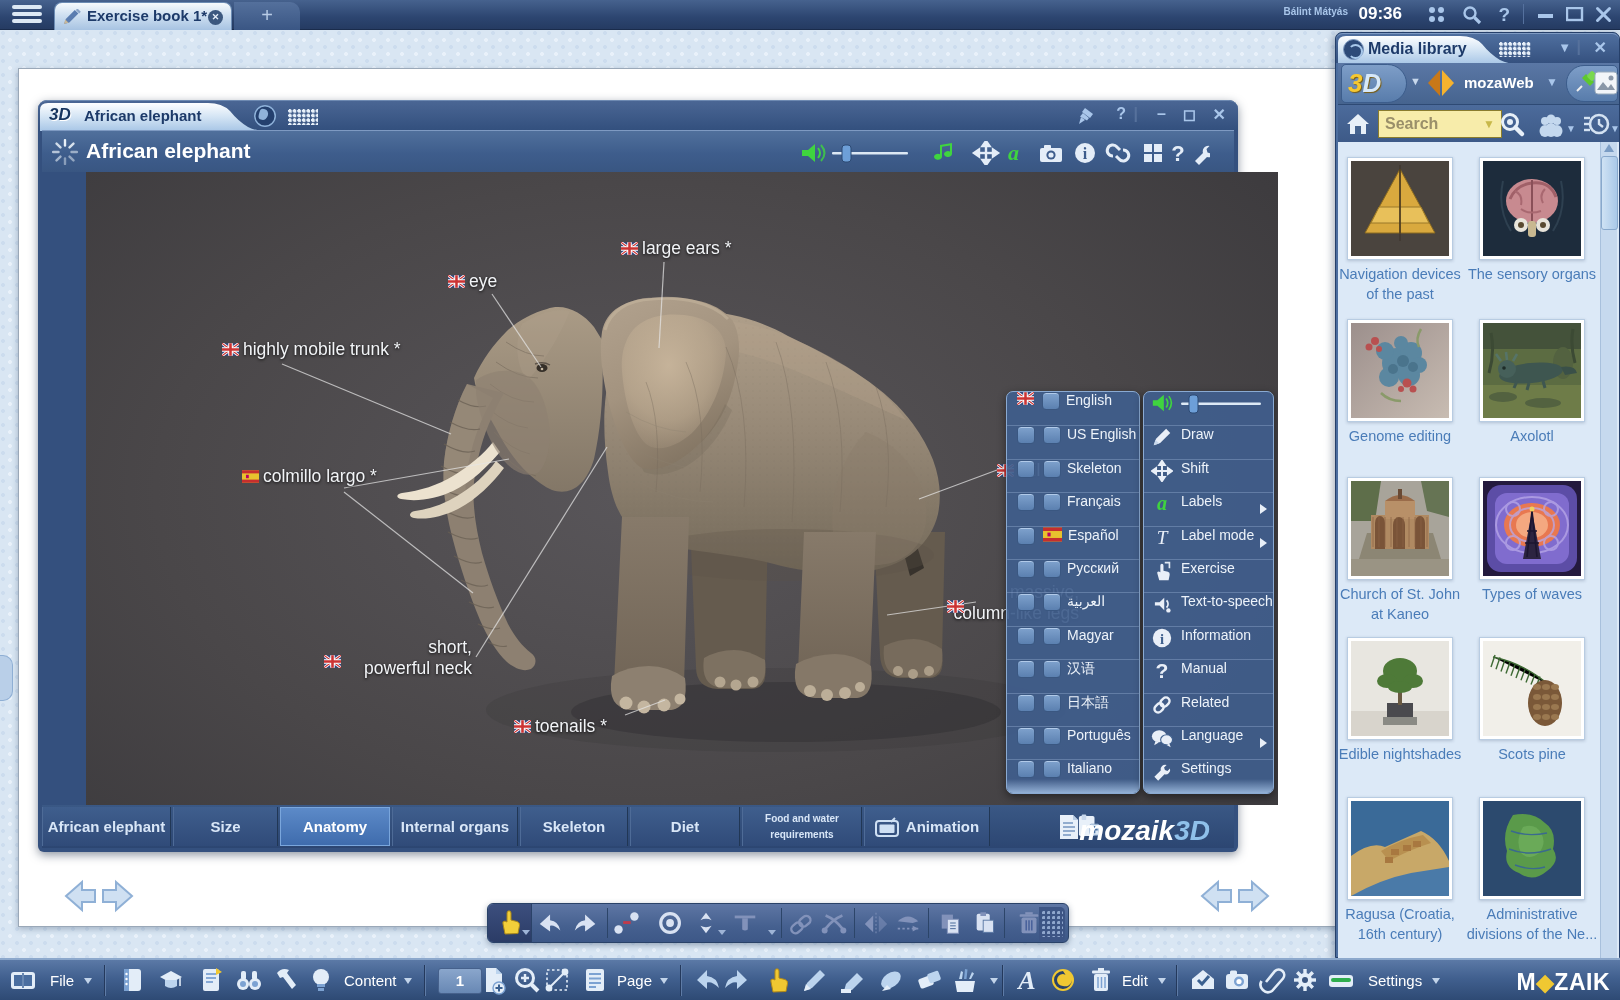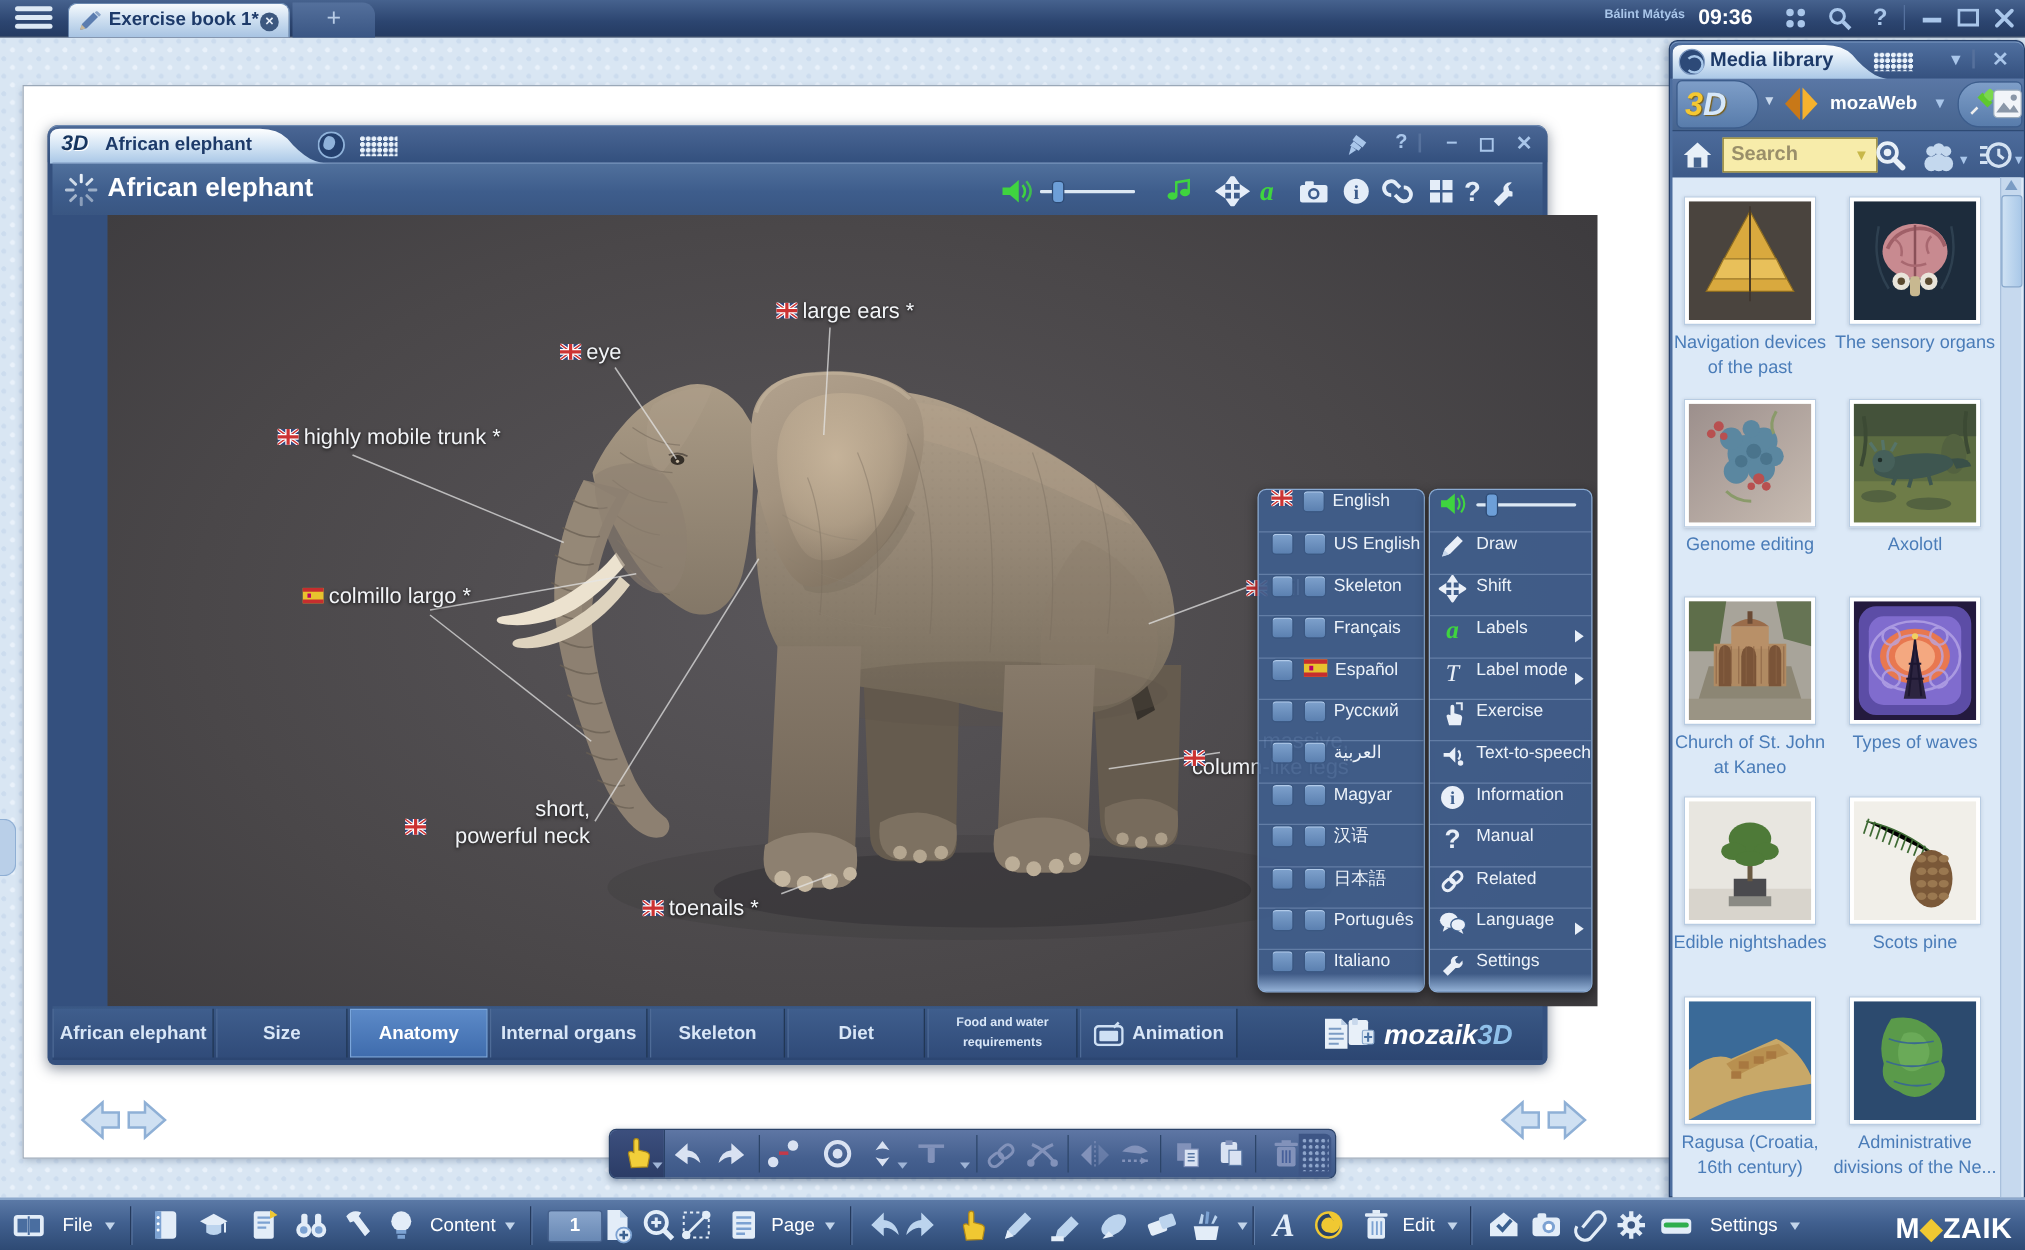--- a/index.html
+++ b/index.html
@@ -55,21 +55,21 @@
 #wtitle .t { position:absolute; left:44px; top:8px; color:#fff; font-weight:bold; font-size:21px; }
 #viewport { position:absolute; left:4px; top:72px; width:1192px; height:633px;
   background:radial-gradient(ellipse 980px 620px at 560px 320px,#59565a,#4a4749 50%,#3e3c3f 80%,#383639 100%);
   overflow:hidden;margin-left:44px; }
 #wbottom { position:absolute; left:4px; top:705px; width:1192px; height:43px;
   background:linear-gradient(#3a5885,#2c4672); }
 .btab { position:absolute; top:2px; height:39px; background:linear-gradient(#3f5e8d,#304b79);
   border-left:1px solid #4e6b97; border-right:1px solid #213755; color:#d8e6f7; font-weight:bold; font-size:15px;
   display:flex; align-items:center; justify-content:center; text-align:center; line-height:16px;}
 .btab.act { background:linear-gradient(#5c8ac8,#3f6cad); border:1px solid #7aa6dc; color:#fff;}
-#mozlogo { position:absolute; right:24px; top:10px; font-style:italic; font-weight:bold; font-size:22px; color:#fff; }
+#mozlogo { position:absolute; right:24px; top:10px; font-style:italic; font-weight:bold; font-size:28px; color:#fff; }
 #mozlogo span { color:#8fc0ea; }
 
 
 .vlab { position:absolute; color:#f2f4f7; font-size:17.5px; text-shadow:0 1px 3px rgba(0,0,0,.85); white-space:nowrap; z-index:3;}
 .ukf, .esf { display:inline-block; width:17px; height:13px; vertical-align:-1px; margin-right:4px; }
 
 .menu { position:absolute; width:134px; background:rgba(64,94,140,.93); border:1px solid #8aaad2;
   border-radius:7px; z-index:10; box-shadow:0 3px 9px rgba(0,0,0,.45); overflow:hidden;}
 .menu:after { content:""; position:absolute; left:0; right:0; bottom:0; height:14px;
   background:linear-gradient(rgba(160,195,235,0),rgba(175,205,240,.75)); }

